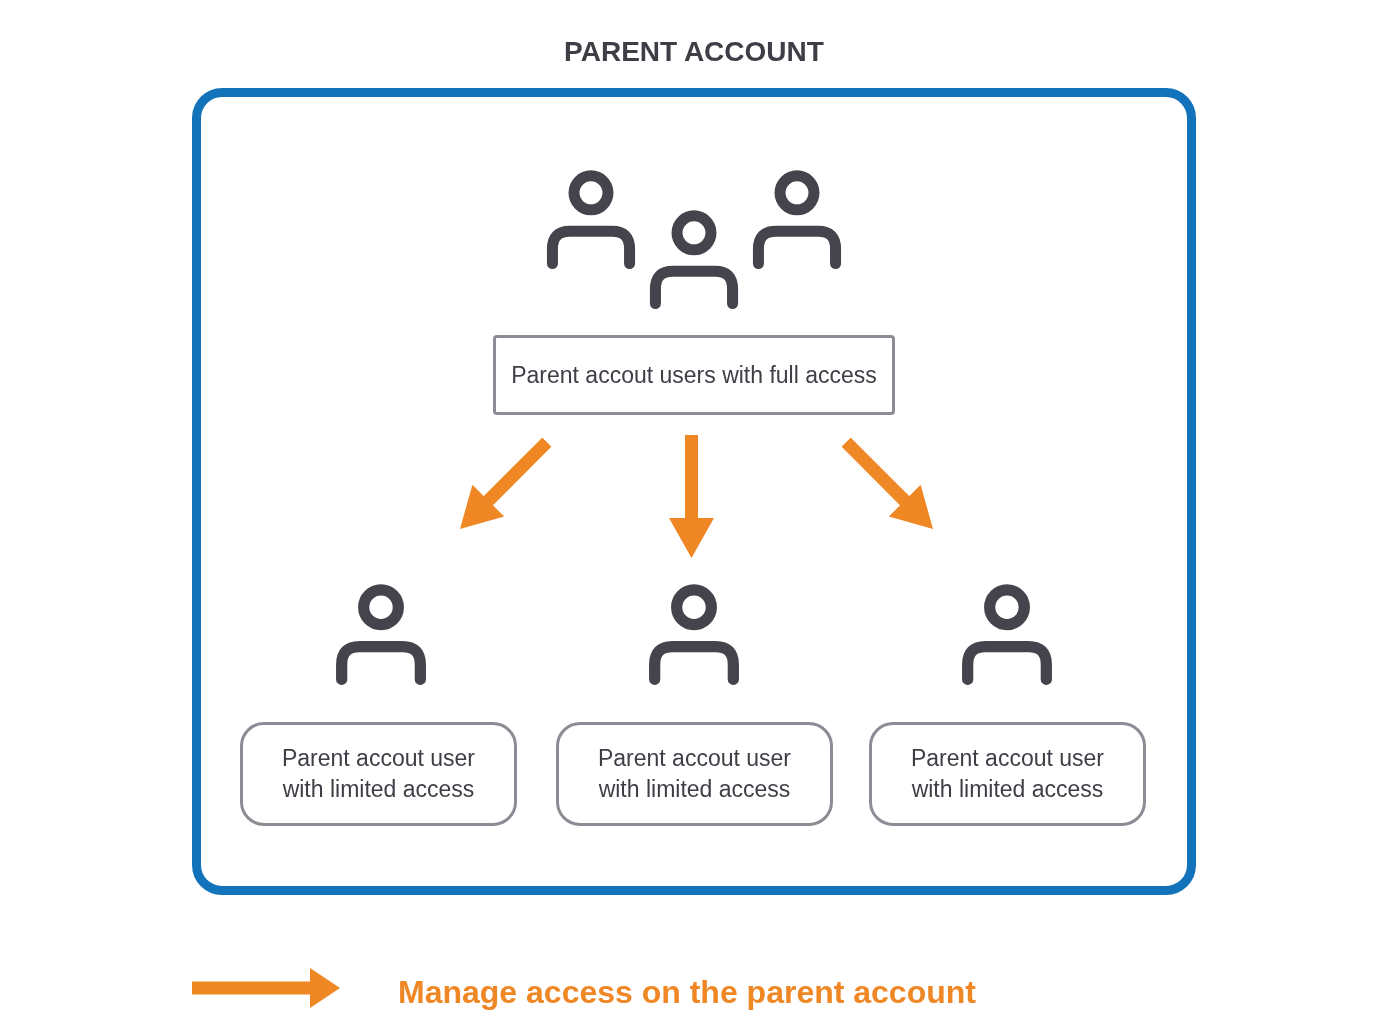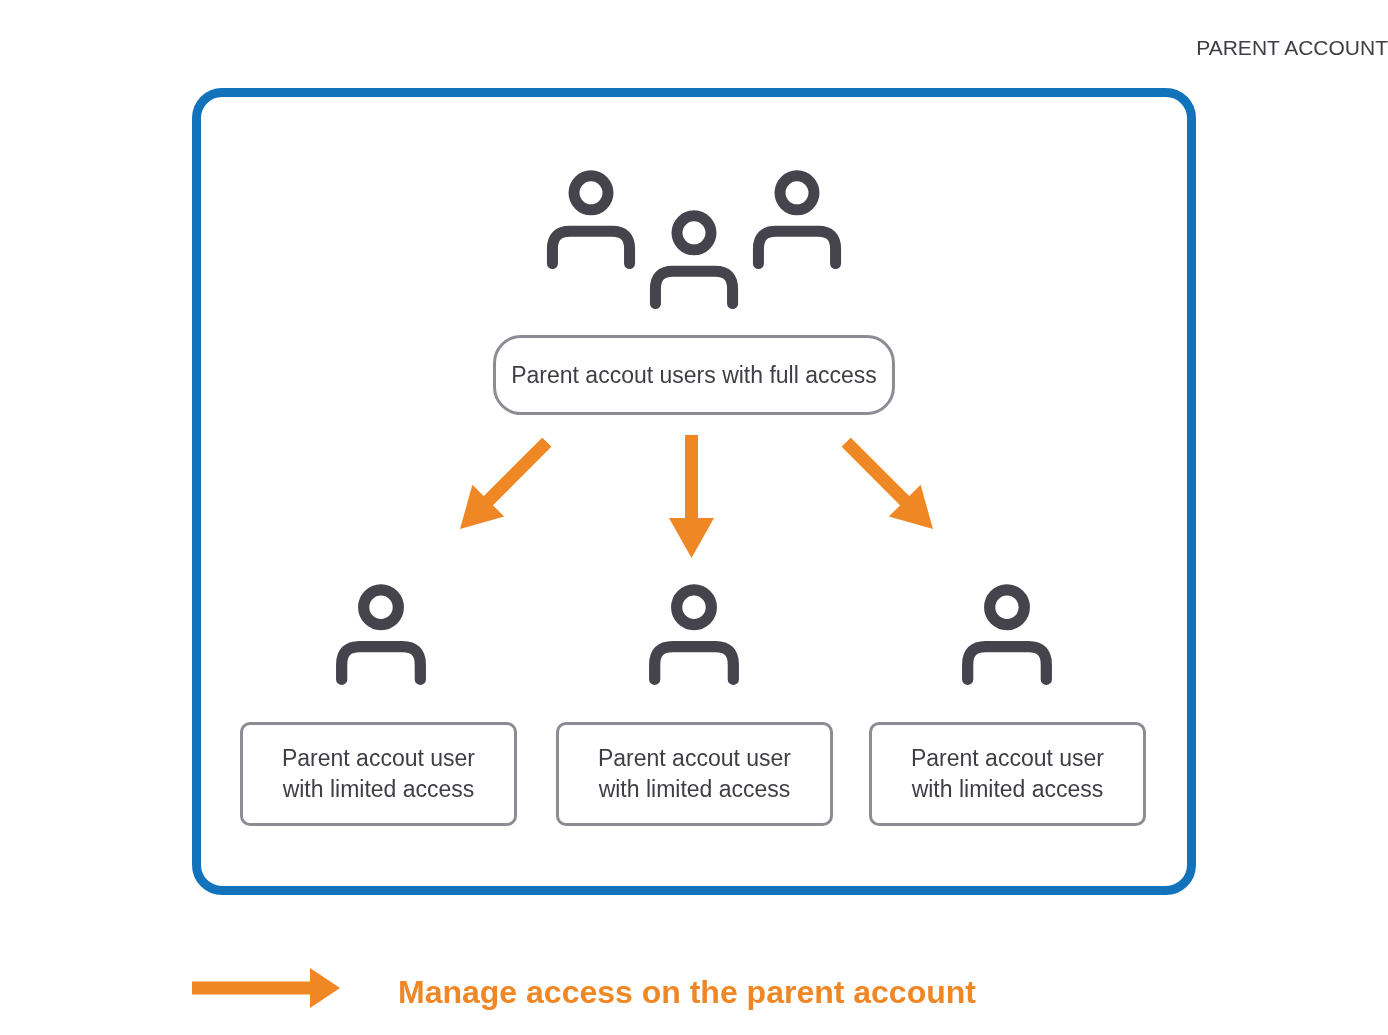--- a/index.html
+++ b/index.html
@@ -16,23 +16,23 @@
     width: 1388px;
     height: 1035px;
     background: #ffffff;
     font-family: "Liberation Sans", sans-serif;
     overflow: hidden;
   }
   .page-title {
     position: absolute;
     left: 0; top: 36px;
     width: 100%;
-    text-align: right;
-    font-size: 21px;
-    font-weight: 400;
+    text-align: center;
+    font-size: 28px;
+    font-weight: 700;
     letter-spacing: 0px;
     color: var(--text-dark);
   }
   .frame {
     position: absolute;
     left: 192px; top: 88px;
     width: 1004px; height: 807px;
     border: 9px solid var(--frame-blue);
     border-radius: 30px;
     background: #ffffff;
@@ -43,35 +43,35 @@
     left: 545px; top: 168px;
     width: 298px; height: 150px;
   }
   .group-icon .p { position: absolute; }
   .group-icon .p.left  { left: 0;   top: 0;  }
   .group-icon .p.mid   { left: 103px; top: 40px; }
   .group-icon .p.right { left: 206px; top: 0;  }
   .label-box {
     position: absolute;
     border: 3px solid var(--box-border-gray);
-    border-radius: 10px;
+    border-radius: 24px;
     background: #ffffff;
     display: flex;
     flex-direction: column;
     align-items: center;
     justify-content: center;
     text-align: center;
     color: var(--text-dark);
     font-size: 23px;
     line-height: 31px;
   }
   .full-box {
     left: 493px; top: 335px;
     width: 402px; height: 80px;
-    border-radius: 28px;
+    border-radius: 4px;
   }
   .limited-box { top: 722px; width: 277px; height: 104px; }
   .limited-box.b1 { left: 240px; }
   .limited-box.b2 { left: 556px; }
   .limited-box.b3 { left: 869px; }
   .flow-arrow {
     position: absolute;
     width: 47px; height: 123px;
     color: var(--accent-orange);
   }

